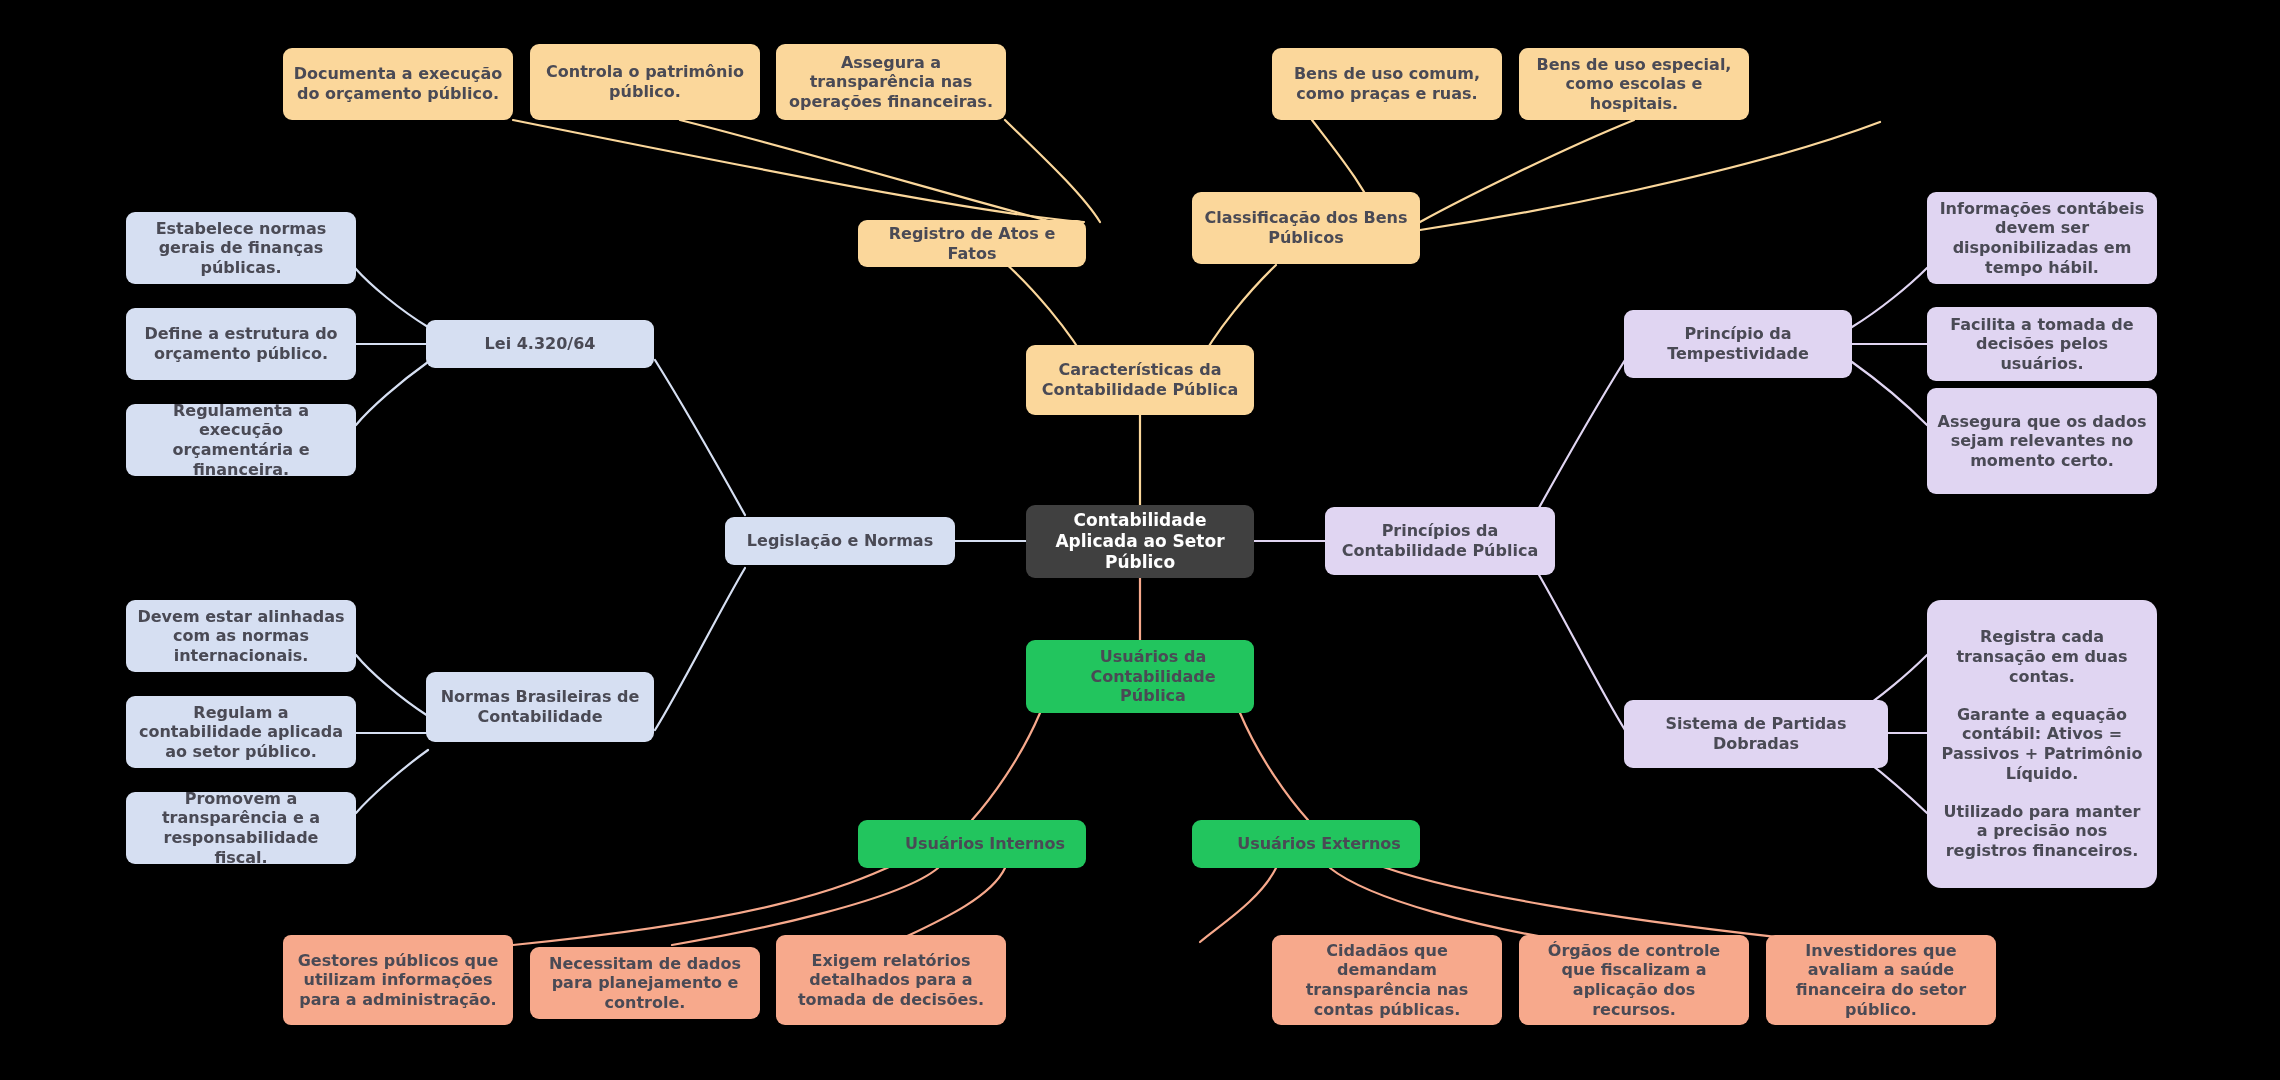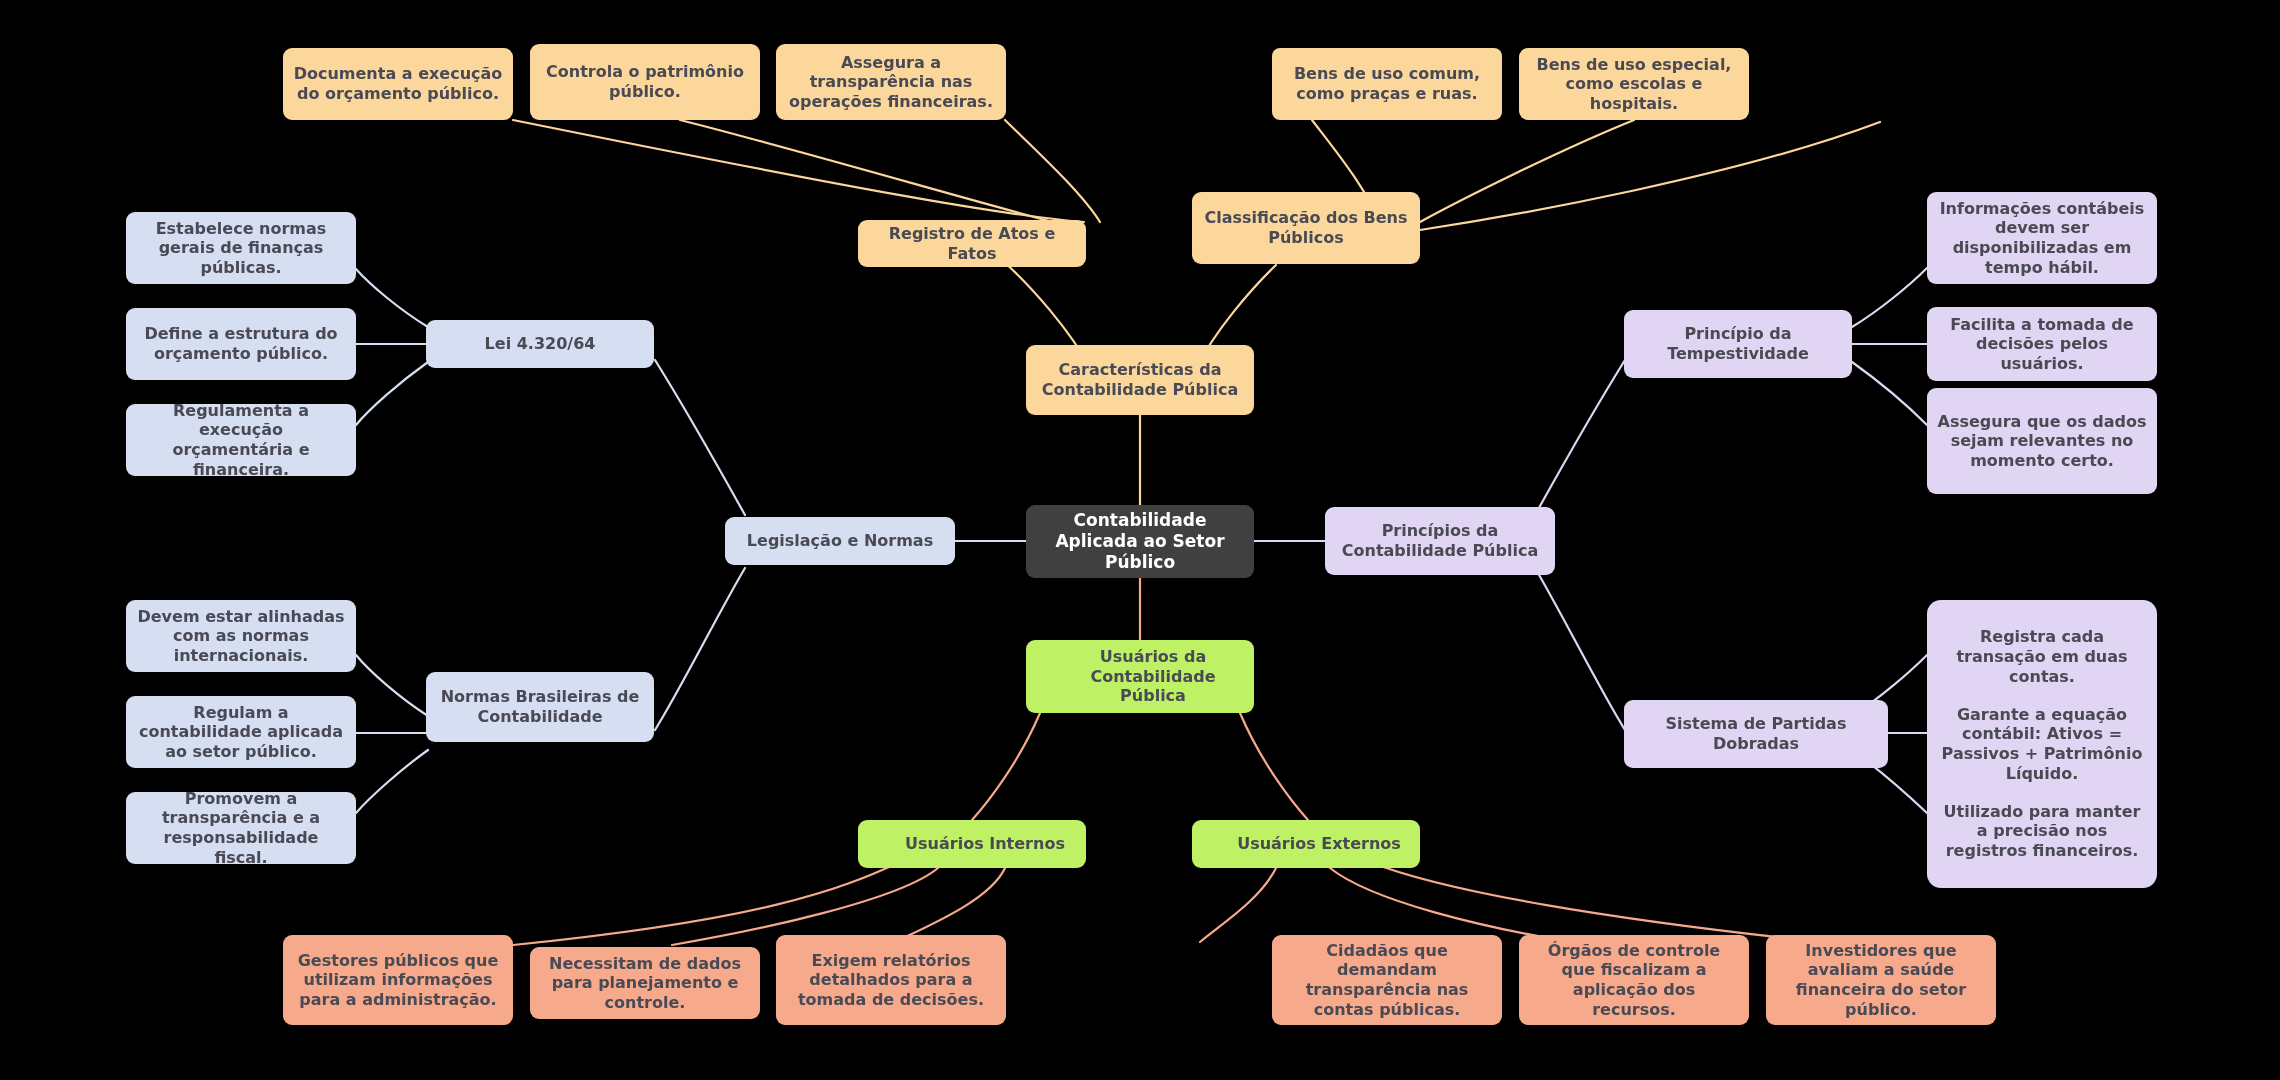--- a/index.html
+++ b/index.html
@@ -11,21 +11,21 @@
         display:flex;align-items:center;justify-content:center;text-align:center;
         font-weight:bold;line-height:1.22;padding:6px 10px;color:#4a4a55;}
   .node .txt{display:block;width:100%;}
   .n-root{background:#404040;color:#ffffff;font-size:17px;}
   .n-orange{background:#fbd79b;font-size:16px;}
   .n-orange-leaf{background:#fbd79b;font-size:16px;}
   .n-blue{background:#d6dff2;font-size:16px;}
   .n-blue-leaf{background:#d6dff2;font-size:16px;}
   .n-lav{background:#e0d5f2;font-size:16px;}
   .n-lav-leaf{background:#e0d5f2;font-size:16px;}
-  .n-salmon{background:#bef264;font-size:16px;padding-left:36px;}
+  .n-salmon{background:#22c55e;font-size:16px;padding-left:36px;}
   .n-salmon-leaf{background:#f7a98c;font-size:16px;}
   .tallbox{flex-direction:column;justify-content:space-around;padding:18px 12px;border-radius:14px;}
   .tallbox .para{display:block;width:100%;}
 </style>
 </head>
 <body>
 
 <div id="stage">
 
   <svg id="links" viewBox="0 0 2280 1080">
@@ -99,21 +99,21 @@
   <div class="node n-orange-leaf" style="left:530px;top:44px;width:230px;height:76px;">
     <span class="txt">Controla o patrimônio público.</span>
   </div>
   <div class="node n-orange-leaf" style="left:776px;top:44px;width:230px;height:76px;">
     <span class="txt">Assegura a transparência nas operações financeiras.</span>
   </div>
 
   <div class="node n-orange" style="left:1192px;top:192px;width:228px;height:72px;">
     <span class="txt">Classificação dos Bens Públicos</span>
   </div>
-  <div class="node n-orange-leaf" style="left:1272px;top:48px;width:230px;height:72px;border-radius:8px;">
+  <div class="node n-orange-leaf" style="left:1272px;top:48px;width:230px;height:72px;">
     <span class="txt">Bens de uso comum, como praças e ruas.</span>
   </div>
   <div class="node n-orange-leaf" style="left:1519px;top:48px;width:230px;height:72px;">
     <span class="txt">Bens de uso especial, como escolas e hospitais.</span>
   </div>
 
   <div class="node n-blue" style="left:725px;top:517px;width:230px;height:48px;">
     <span class="txt">Legislação e Normas</span>
   </div>
 
@@ -169,21 +169,21 @@
     <span class="para">Utilizado para manter a precisão nos registros financeiros.</span>
   </div>
 
   <div class="node n-salmon" style="left:1026px;top:640px;width:228px;height:73px;">
     <span class="txt">Usuários da Contabilidade Pública</span>
   </div>
 
   <div class="node n-salmon" style="left:858px;top:820px;width:228px;height:48px;">
     <span class="txt">Usuários Internos</span>
   </div>
-  <div class="node n-salmon-leaf" style="left:283px;top:935px;width:230px;height:90px;">
+  <div class="node n-salmon-leaf" style="left:283px;top:935px;width:230px;height:90px;border-radius:8px;">
     <span class="txt">Gestores públicos que utilizam informações para a administração.</span>
   </div>
   <div class="node n-salmon-leaf" style="left:530px;top:947px;width:230px;height:72px;">
     <span class="txt">Necessitam de dados para planejamento e controle.</span>
   </div>
   <div class="node n-salmon-leaf" style="left:776px;top:935px;width:230px;height:90px;">
     <span class="txt">Exigem relatórios detalhados para a tomada de decisões.</span>
   </div>
 
   <div class="node n-salmon" style="left:1192px;top:820px;width:228px;height:48px;">

